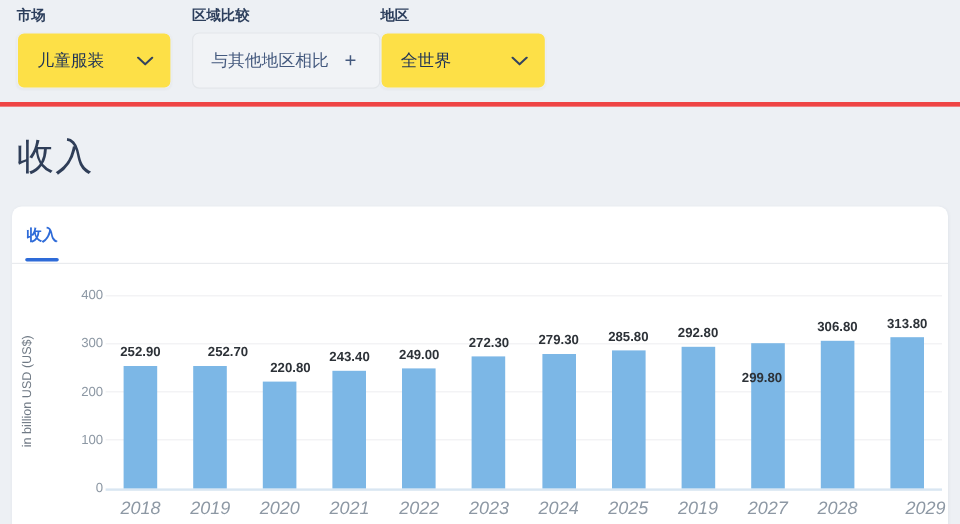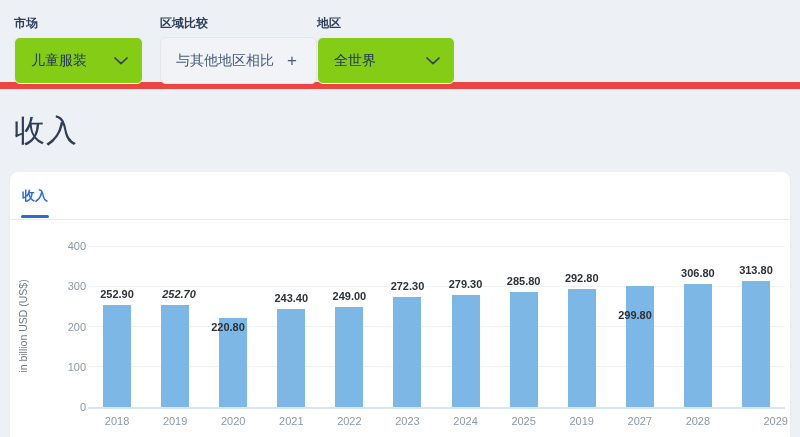--- a/index.html
+++ b/index.html
@@ -6,37 +6,37 @@
   html,body { width:800px; height:437px; overflow:hidden; }
   body {
     font-family:"Liberation Sans","DejaVu Sans",sans-serif;
     background:#edf0f4;
     position:relative;
   }
 
   
   .filter-bar {
     height:89px;
-    padding:15px 0 0 14px;
+    padding:5px 0 0 14px;
     display:flex;
     align-items:flex-start;
-    border-bottom:7px solid #ef4444;
+    border-bottom:4px solid #ef4444;
     background:#edf0f4;
   }
   .filter-group { display:flex; flex-direction:column; }
   .filter-group.g1 { margin-right:17px; }
   .filter-group.g2 { margin-right:20px; }
   .filter-label {
     font-size:12px;
     font-weight:700;
     color:#2c3e5c;
     margin-bottom:5px;
   }
   .dropdown {
-    background:#84cc16;
+    background:#fde047;
     border:1px solid #eceef1;
     border-radius:6px;
     height:47px;
     display:flex;
     align-items:center;
     justify-content:space-between;
     padding:0 14px 0 16px;
     cursor:pointer;
     box-shadow:0 1px 2px rgba(20,40,80,0.04);
   }
@@ -143,22 +143,23 @@
     width:64px;
     text-align:center;
     font-size:11px;
     font-weight:700;
     color:#2d3238;
   }
   .x-label {
     position:absolute;
     width:64px;
     text-align:center;
-    font-size:11px;
+    font-size:15px;
     color:#8d98a4;
+    font-style:italic;
   }
 </style>
 </head>
 <body>
 
 <div class="filter-bar">
   <div class="filter-group g1">
     <div class="filter-label">市场</div>
     <div class="dropdown dd-market">
       <span class="dd-value">儿童服装</span>
@@ -204,24 +205,24 @@
       <div class="gridline" style="left: 78px; width: 697px; top: 154px;"></div>
       <div class="ytick" style="top: 148.5px;">200</div>
       <div class="gridline" style="left: 78px; width: 697px; top: 113.75px;"></div>
       <div class="ytick" style="top: 108.25px;">300</div>
       <div class="gridline" style="left: 78px; width: 697px; top: 73.5px;"></div>
       <div class="ytick" style="top: 68px;">400</div>
       <div class="bar" style="left: 93.0417px; width: 28px; top: 133px; height: 102px;"></div>
       <div class="val-label" style="left: 75.0417px; top: 116px;">252.90</div>
       <div class="x-label" style="left: 75.0417px; top: 243px;">2018</div>
       <div class="bar" style="left: 151.125px; width: 28px; top: 133px; height: 102px;"></div>
-      <div class="val-label" style="left: 137px; top: 116px; font-style: italic;">252.70</div>
+      <div class="val-label" style="left: 148px; top: 116px;">252.70</div>
       <div class="x-label" style="left: 133.125px; top: 243px;">2019</div>
       <div class="bar" style="left: 209.208px; width: 28px; top: 146px; height: 89px;"></div>
-      <div class="val-label" style="left: 186px; top: 129px; margin-top: 20px;">220.80</div>
+      <div class="val-label" style="left: 200px; top: 129px;">220.80</div>
       <div class="x-label" style="left: 191.208px; top: 243px;">2020</div>
       <div class="bar" style="left: 267.292px; width: 28px; top: 137px; height: 98px;"></div>
       <div class="val-label" style="left: 249.292px; top: 120px;">243.40</div>
       <div class="x-label" style="left: 249.292px; top: 243px;">2021</div>
       <div class="bar" style="left: 325.375px; width: 28px; top: 135px; height: 100px;"></div>
       <div class="val-label" style="left: 307.375px; top: 118px;">249.00</div>
       <div class="x-label" style="left: 307.375px; top: 243px;">2022</div>
       <div class="bar" style="left: 383.458px; width: 28px; top: 125px; height: 110px;"></div>
       <div class="val-label" style="left: 365.458px; top: 108px;">272.30</div>
       <div class="x-label" style="left: 365.458px; top: 243px;">2023</div>

